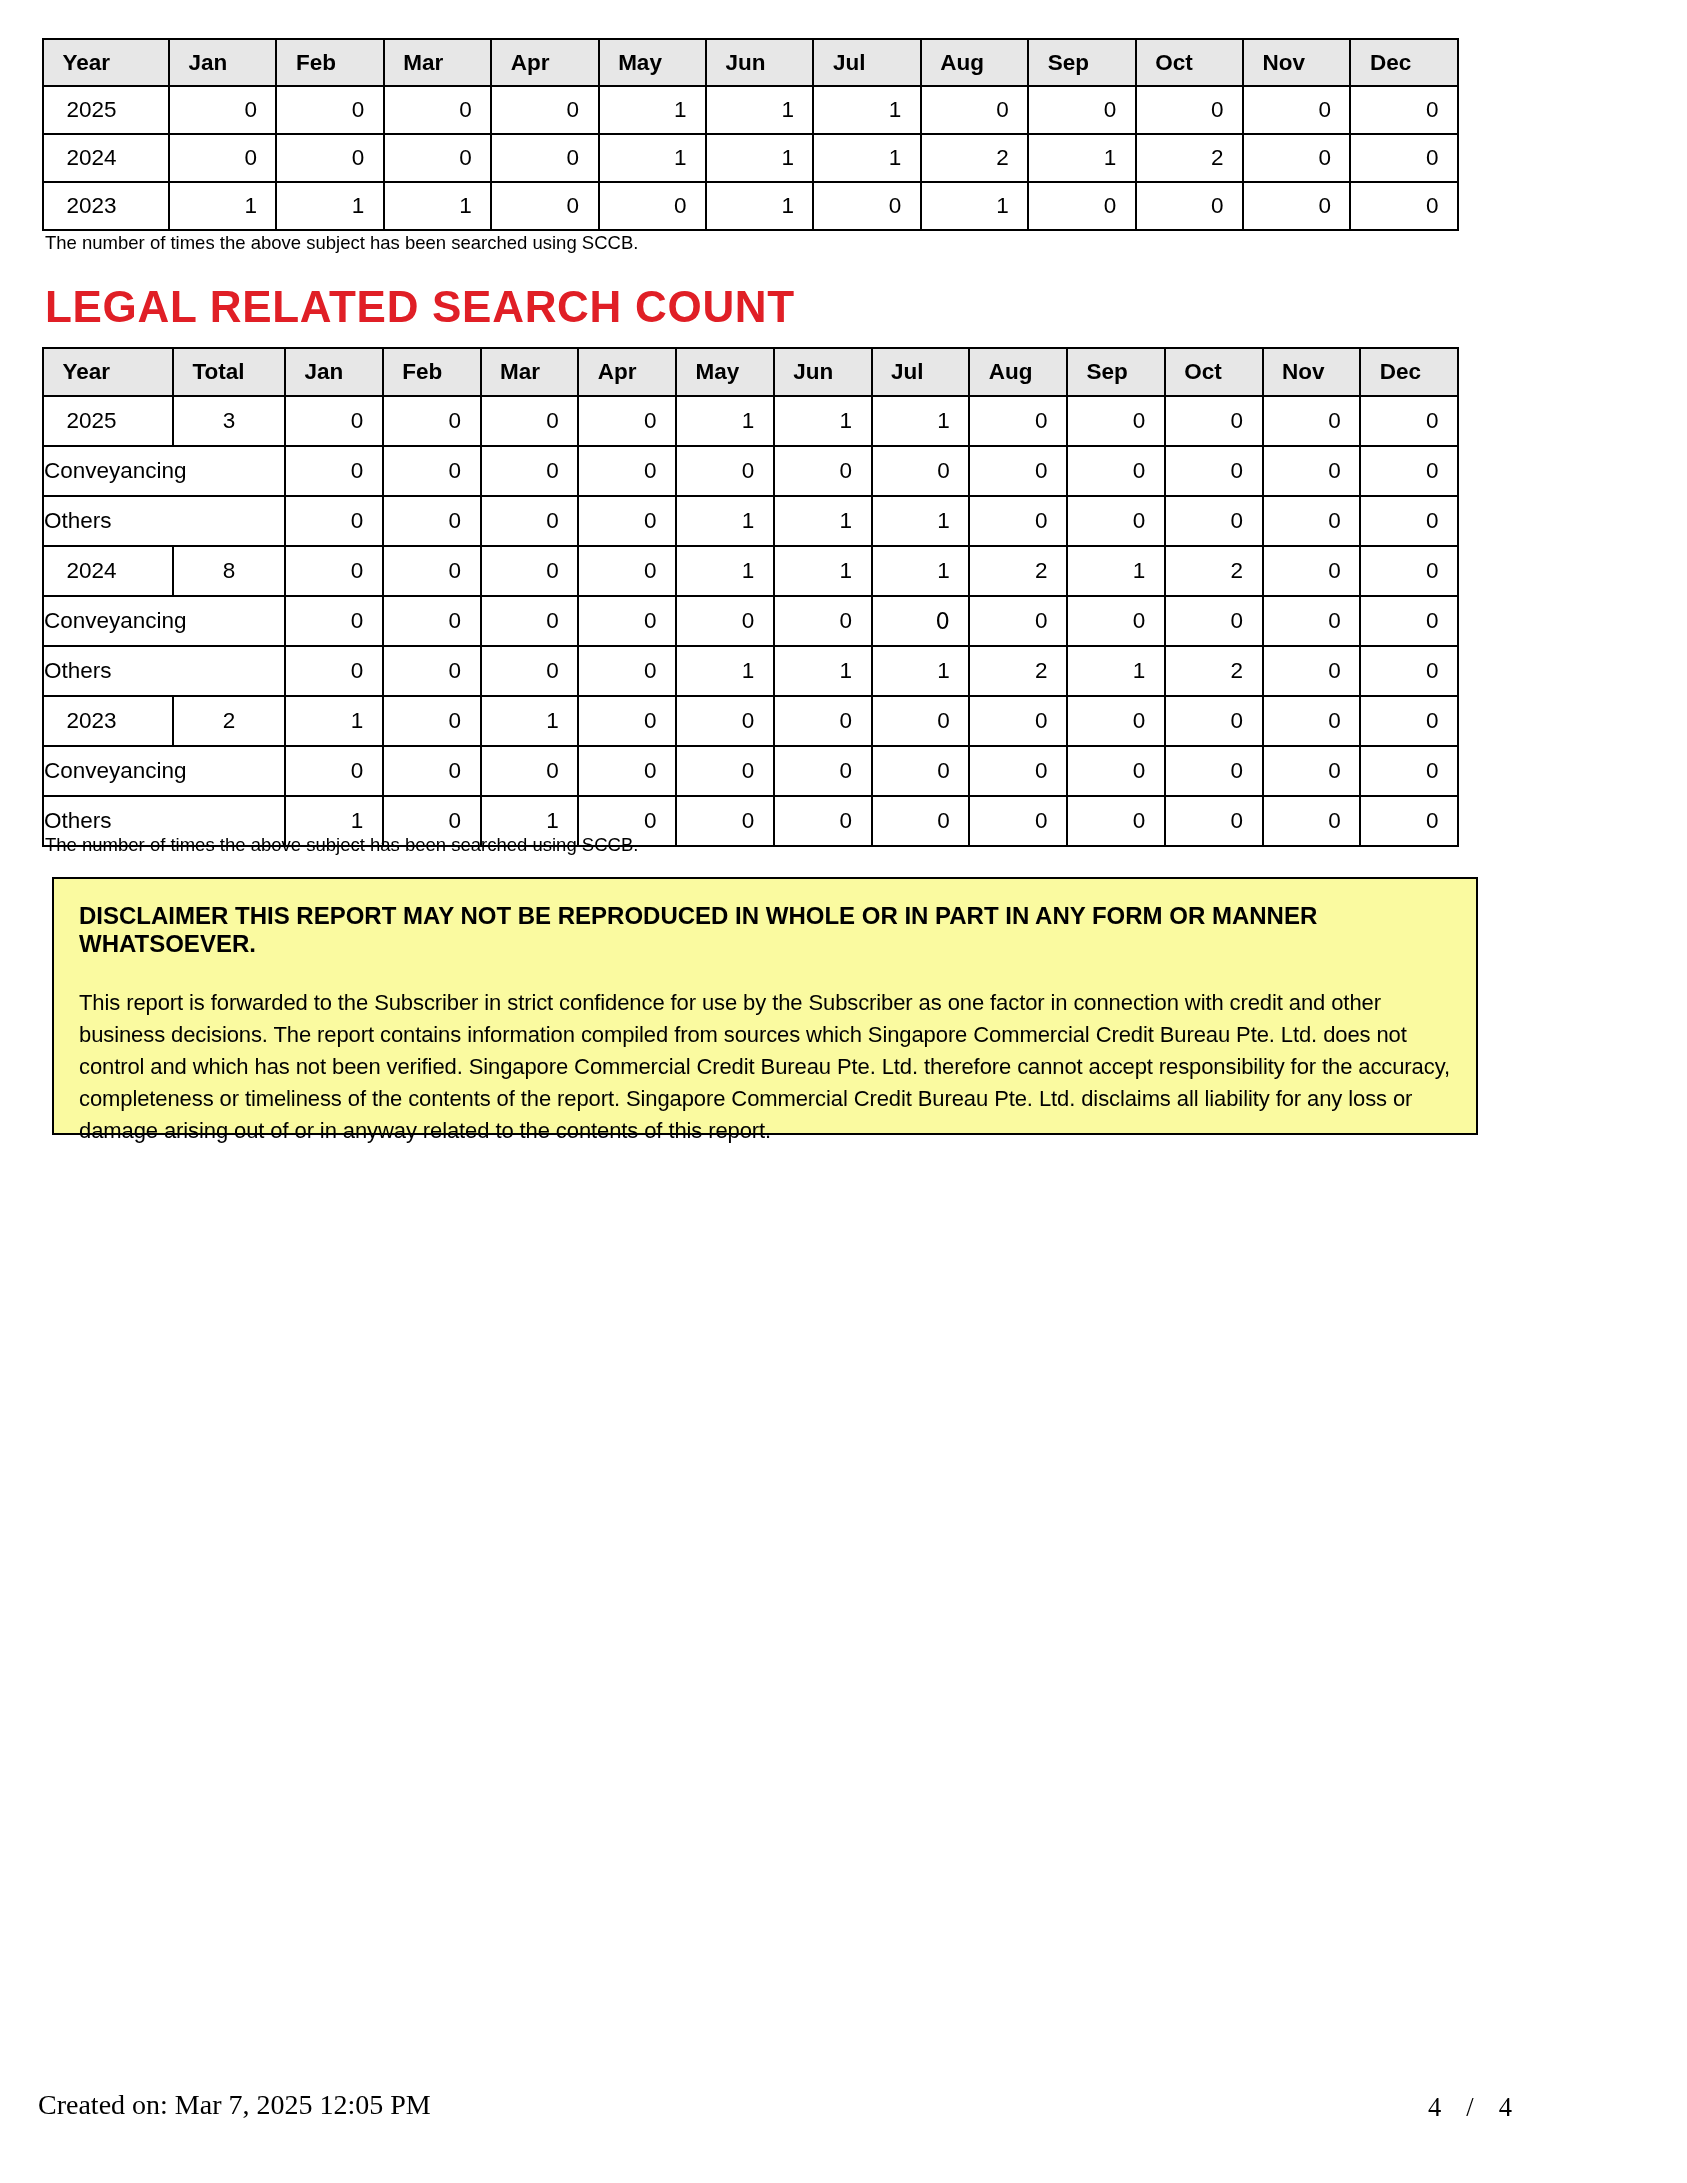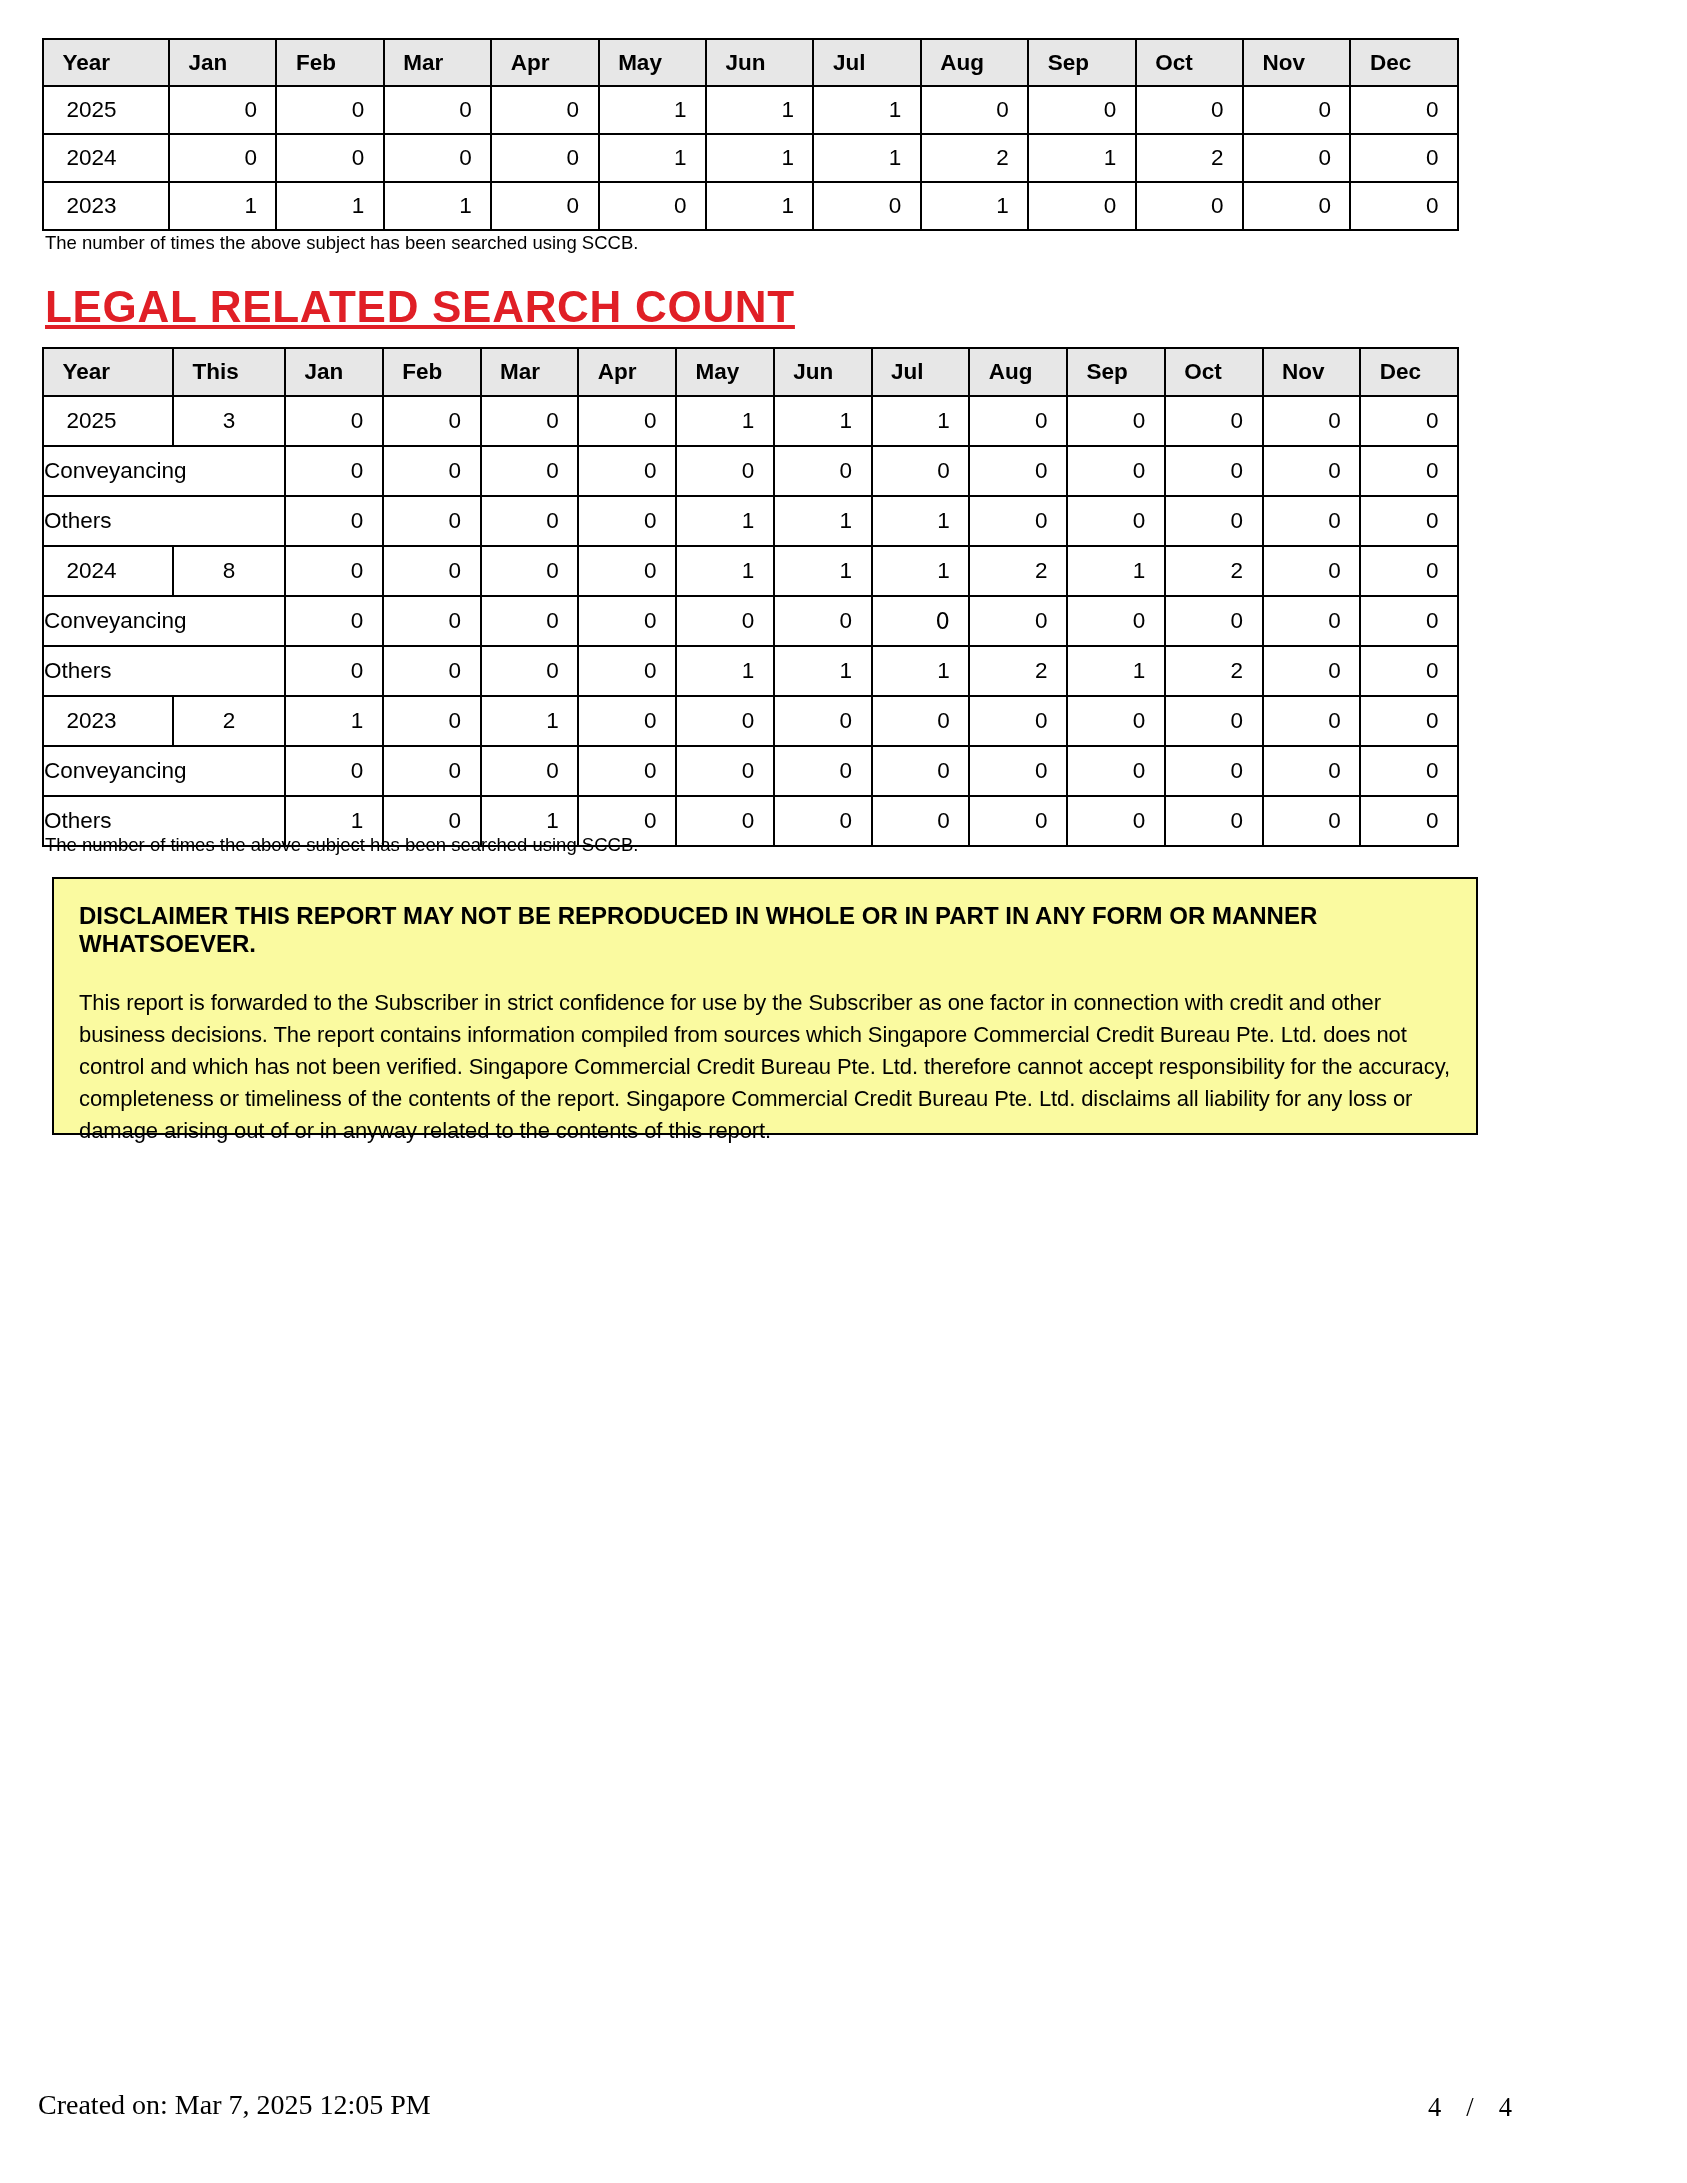--- a/index.html
+++ b/index.html
@@ -143,21 +143,21 @@
           <td>0</td>
           <td>0</td>
           <td>0</td>
           <td>0</td>
         </tr>
       </tbody>
     </table>
 
   <div id="caption-search" class="caption">The number of times the above subject has been searched using SCCB.</div>
 
-  <div class="section-title" style="color: rgb(224, 31, 38); text-decoration: underline;">LEGAL RELATED SEARCH COUNT</div>
+  <div class="section-title" style="color: rgb(224, 31, 38);">LEGAL RELATED SEARCH COUNT</div>
 
   <table id="table-legal" class="data-table" data-table="legal_section.table">
       <colgroup>
         <col style="width: 130px;">
         <col style="width: 112px;">
         <col>
         <col>
         <col>
         <col>
         <col>
@@ -165,21 +165,21 @@
         <col>
         <col>
         <col>
         <col>
         <col>
         <col>
       </colgroup>
       <thead>
         <tr>
           <th style="background: rgb(231, 231, 231);">Year</th>
-          <th style="background: rgb(231, 231, 231);">This</th>
+          <th style="background: rgb(231, 231, 231);">Total</th>
           <th style="background: rgb(231, 231, 231);">Jan</th>
           <th style="background: rgb(231, 231, 231);">Feb</th>
           <th style="background: rgb(231, 231, 231);">Mar</th>
           <th style="background: rgb(231, 231, 231);">Apr</th>
           <th style="background: rgb(231, 231, 231);">May</th>
           <th style="background: rgb(231, 231, 231);">Jun</th>
           <th style="background: rgb(231, 231, 231);">Jul</th>
           <th style="background: rgb(231, 231, 231);">Aug</th>
           <th style="background: rgb(231, 231, 231);">Sep</th>
           <th style="background: rgb(231, 231, 231);">Oct</th>

